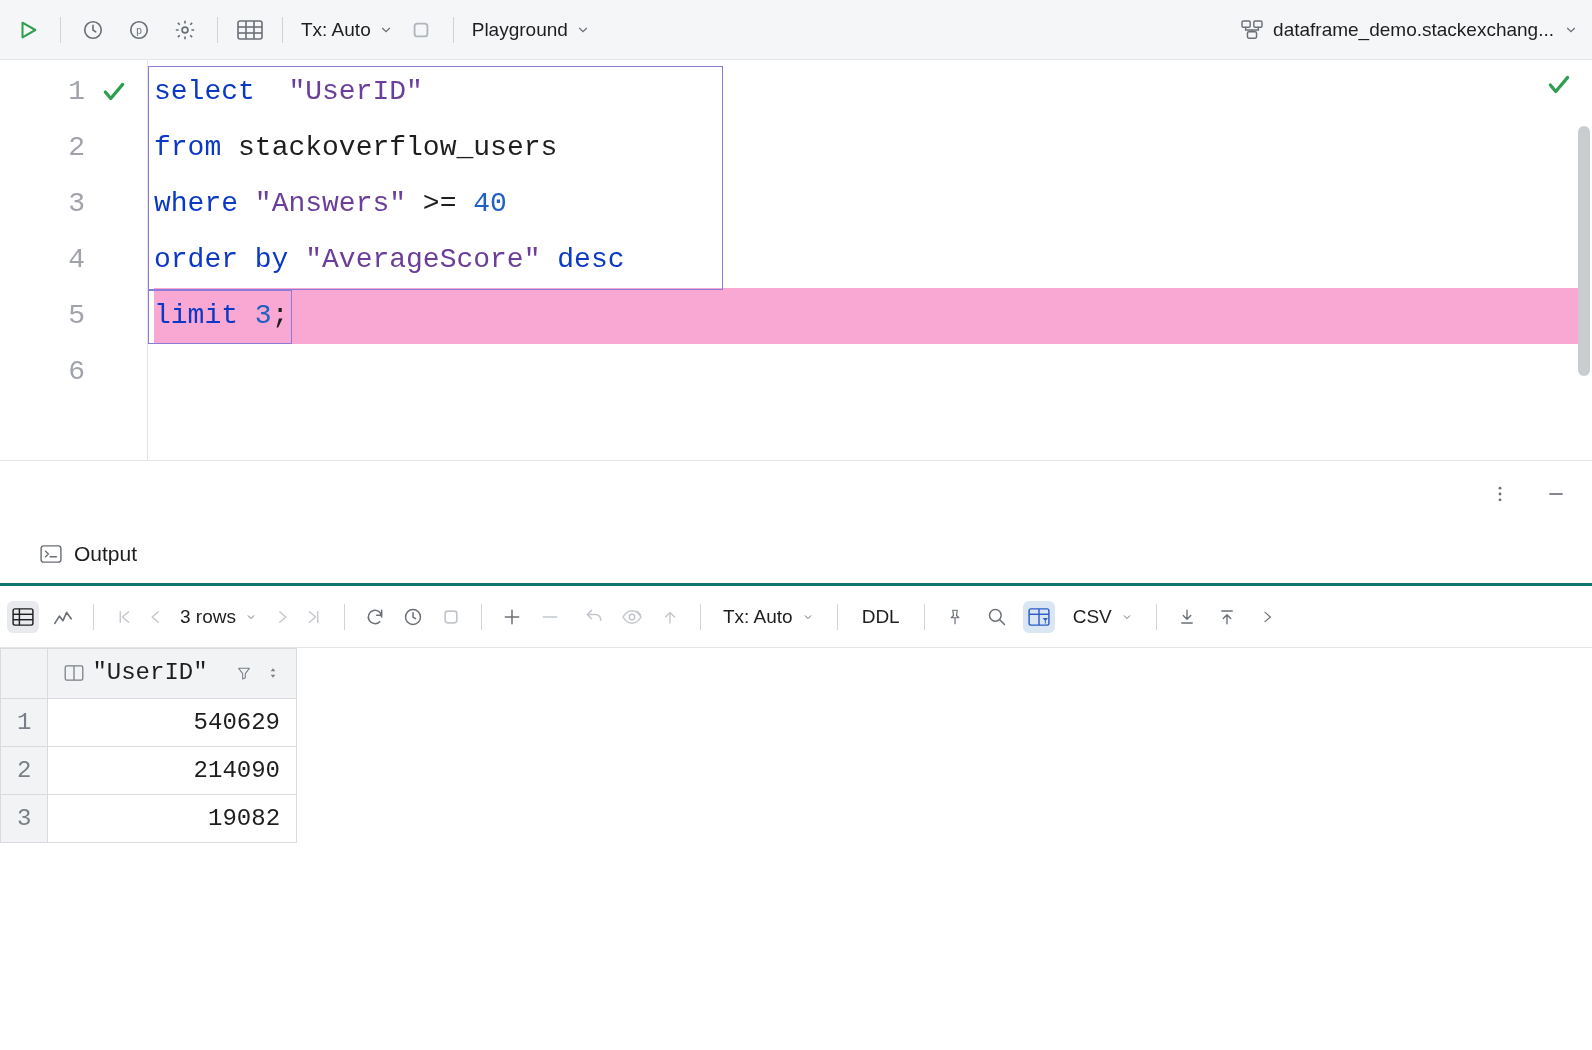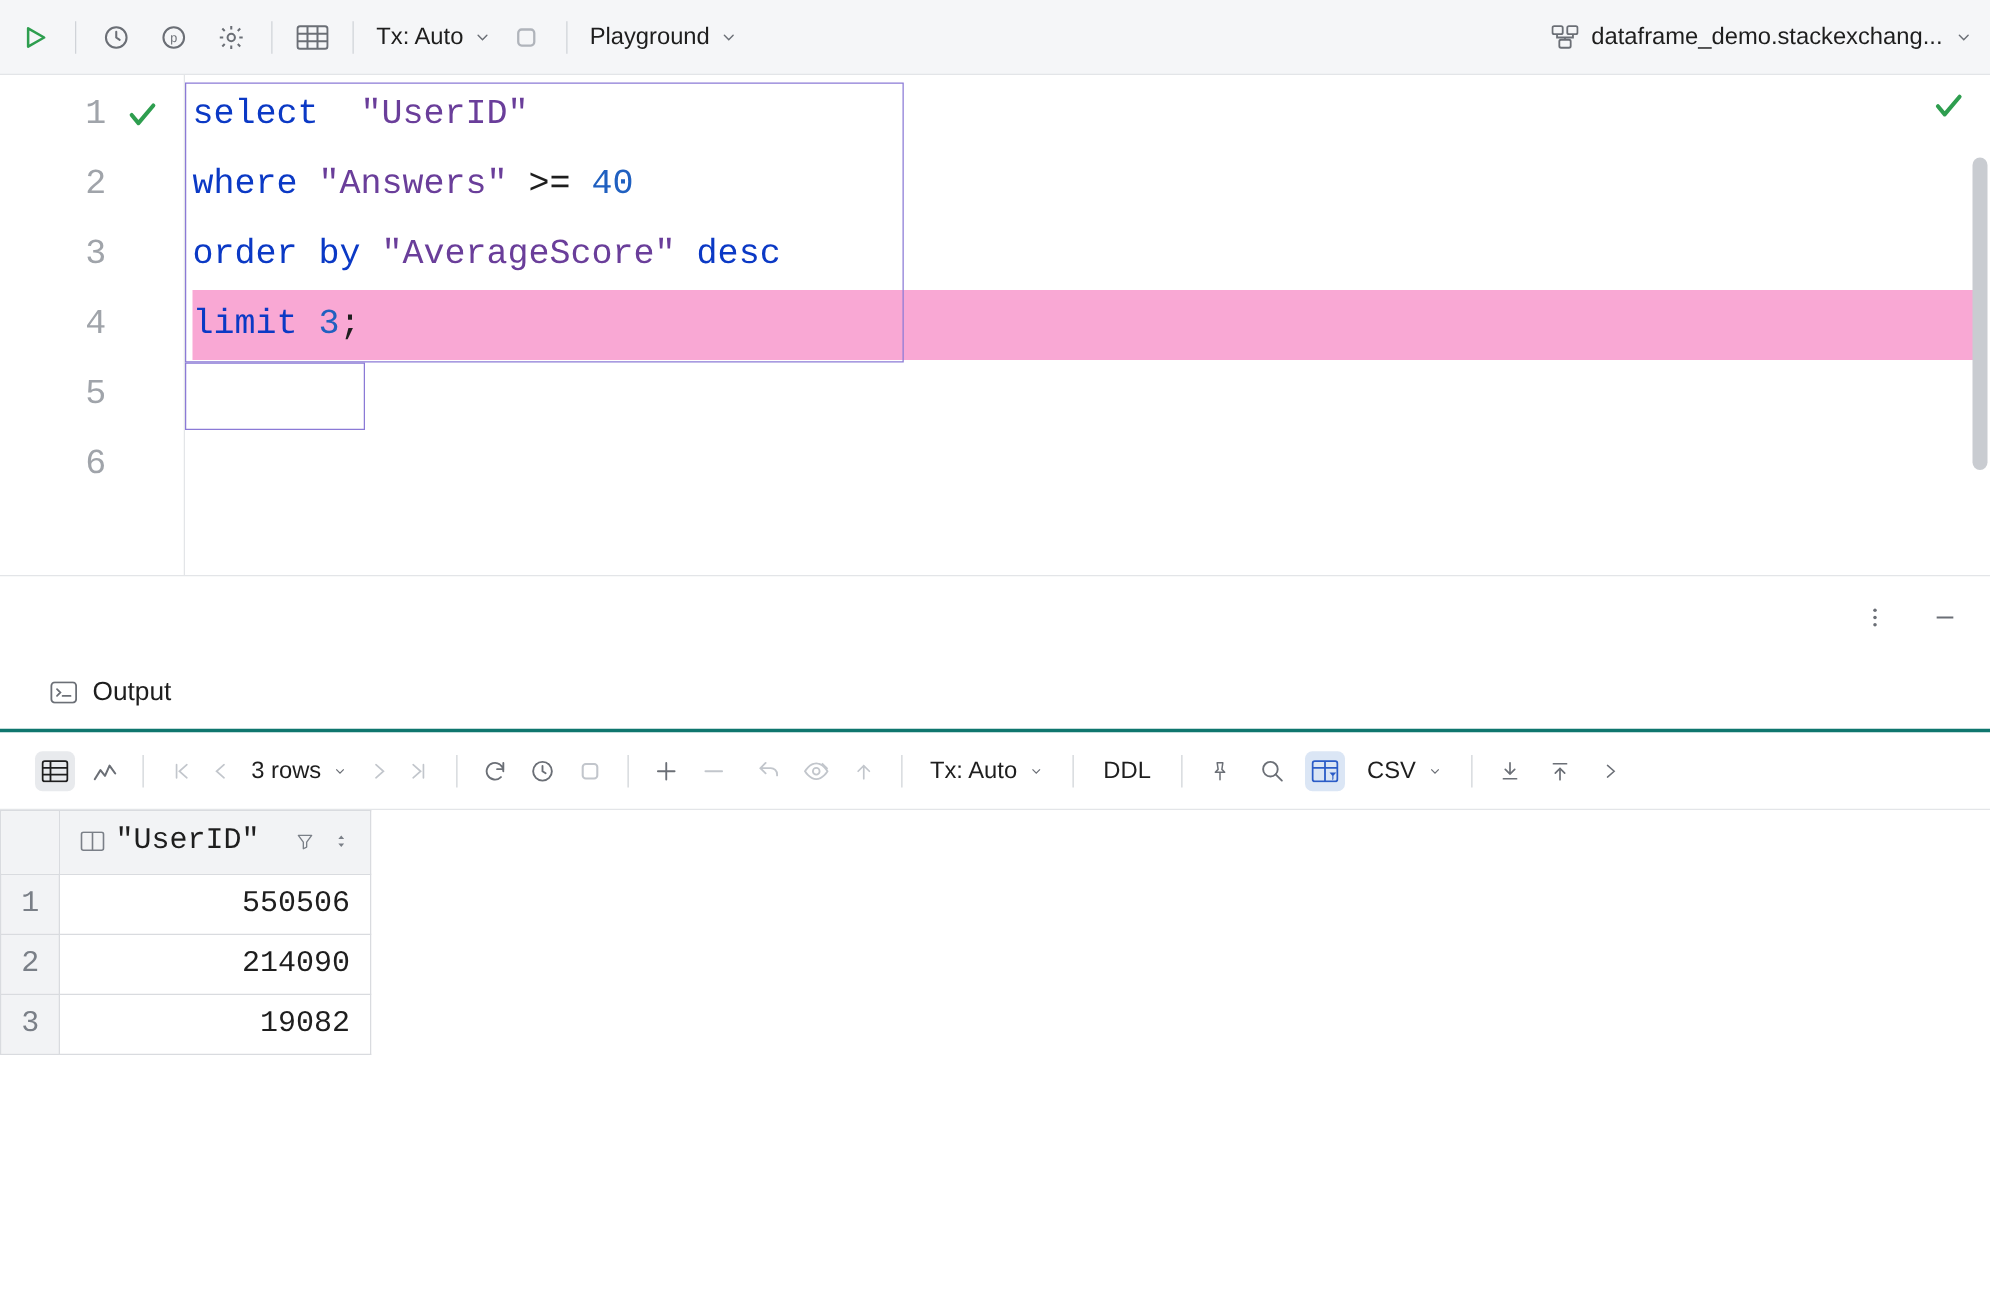--- a/index.html
+++ b/index.html
@@ -93,21 +93,21 @@
 .tab {
   display:flex; align-items:center; gap:12px; height:56px; padding:0 18px;
   font-size:21px; color:#1e1e1e; cursor:pointer; border-bottom:3px solid transparent;
 }
 .tab.active { border-bottom-color:#3b5bdb; }
 .tab .close { color:#6b6f76; font-size:18px; }
 
 
 .result-toolbar {
   height:62px; background:#fff; border-bottom:1px solid #e3e5e8;
-  display:flex; align-items:center; padding:0 28px;
+  display:flex; align-items:center; padding:0 7px;
 }
 .rt-sep { width:1px; height:26px; background:#d0d3d8; margin:0 14px; }
 .rt-btn {
   width:32px; height:32px; display:flex; align-items:center; justify-content:center;
   border-radius:6px; cursor:pointer; color:#6b6f76;
 }
 .rt-btn.active { background:#e8eaed; color:#1e1e1e; }
 .rt-btn.highlighted { background:#dbe6f5; color:#2b5cc7; }
 .rt-btn.disabled { color:#c2c6cc; cursor:default; }
 .rows-dd {
@@ -263,20 +263,21 @@
         <span class="ln">6</span>
         <span class="mark"></span>
       </div>
   </div>
   <div class="code-pane mono">
 
     <div class="sel-box" style="left:0px; top:6px; width:575px; height:224px;"></div>
     <div class="sel-box" style="left:0px; top:230px; width:144px; height:54px;"></div>
 
     <div class="code-line"><span class="kw">select</span>  <span class="str">"UserID"</span></div>
+    <div class="code-line"><span class="kw">from</span> <span>stackoverflow_users</span></div>
     <div class="code-line"><span class="kw">where</span> <span class="str">"Answers"</span><span> &gt;= </span><span class="num">40</span></div>
     <div class="code-line"><span class="kw">order by</span> <span class="str">"AverageScore"</span> <span class="kw">desc</span></div>
     <div class="code-line current"><span class="kw">limit</span> <span class="num">3</span><span>;</span></div>
     <div class="code-line"></div>
 
     <div class="status-check">
       <svg width="26" height="26" viewBox="0 0 24 24">
           <path d="M4 12l5 6L20 5" fill="none" stroke="currentColor" stroke-width="3" stroke-linecap="round" stroke-linejoin="round"></path>
         </svg>
     </div>
@@ -482,21 +483,21 @@
                   <path d="M12 4l4 5H8zM12 20l-4-5h8z" fill="currentColor"></path>
                 </svg>
             </span>
           </span>
         </th>
       </tr>
     </thead>
     <tbody>
       <tr>
         <td class="rownum">1</td>
-        <td>550506</td>
+        <td>540629</td>
       </tr>
       <tr>
         <td class="rownum">2</td>
         <td>214090</td>
       </tr>
       <tr>
         <td class="rownum">3</td>
         <td>19082</td>
       </tr>
     </tbody>

